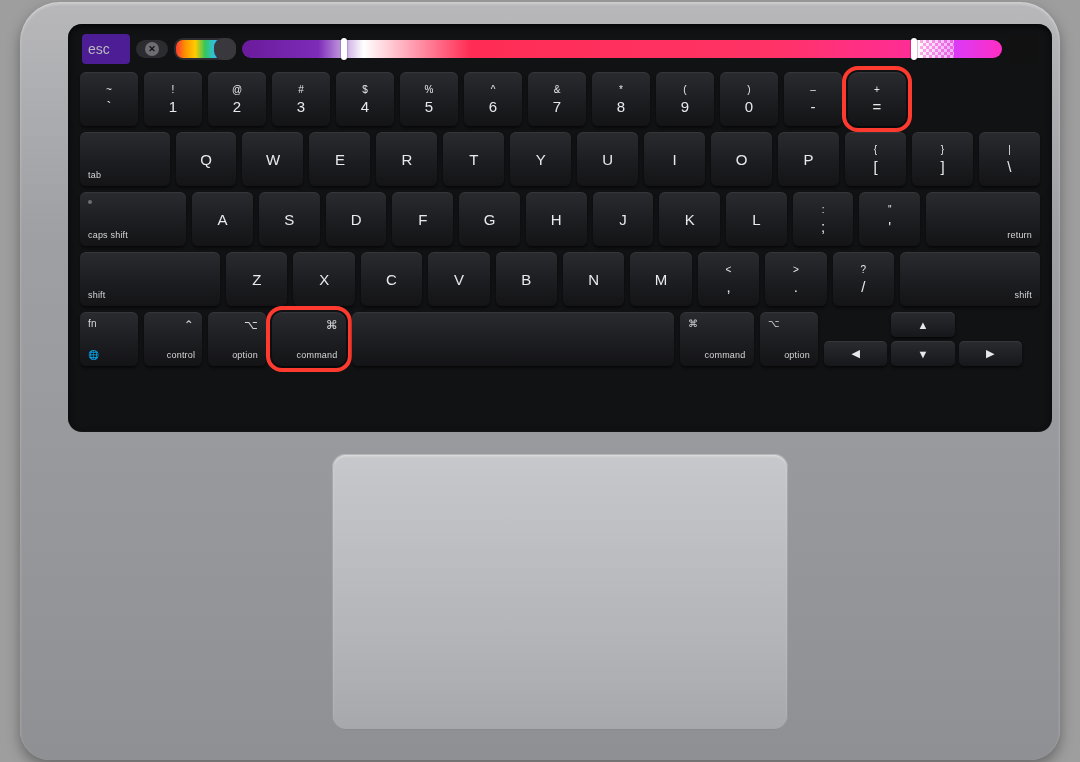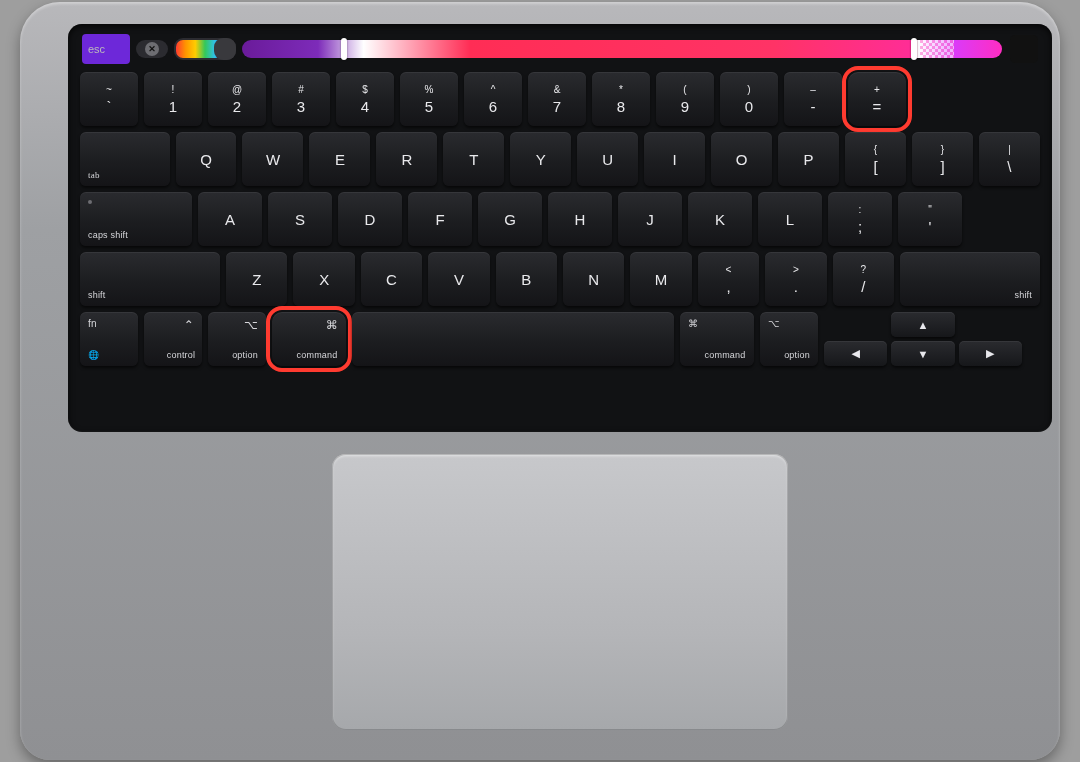--- a/index.html
+++ b/index.html
@@ -10,21 +10,21 @@
     border-radius:40px 40px 30px 30px;
     box-shadow:inset 0 2px 3px rgba(255,255,255,.35),0 6px 14px rgba(0,0,0,.35);
   }
   .keywell{
     position:absolute;left:48px;top:22px;width:984px;height:408px;
     background:#111214;border-radius:14px;
     box-shadow:inset 0 2px 6px rgba(0,0,0,.8),inset 0 -1px 2px rgba(255,255,255,.05);
     padding:10px 12px 12px 12px;box-sizing:border-box;
   }
   .touchbar{height:30px;display:flex;align-items:center;gap:6px;margin:0 2px 8px 2px;}
-  .tb-esc{width:48px;height:30px;border-radius:4px;background:#6d28d9;color:#bbb;font-size:11px;display:flex;align-items:center;justify-content:flex-start;padding-left:6px;box-sizing:border-box;}
+  .tb-esc{width:48px;height:30px;border-radius:4px;background:#4c1d95;color:#bbb;font-size:14px;display:flex;align-items:center;justify-content:flex-start;padding-left:6px;box-sizing:border-box;}
   .tb-seg{height:18px;border-radius:9px;background:#2b2b30;display:flex;align-items:center;justify-content:center;}
   .tb-close{width:32px;}
   .tb-close span{width:14px;height:14px;border-radius:50%;background:#6d6d72;display:flex;align-items:center;justify-content:center;color:#111;font-size:9px;font-weight:700;}
   .tb-picker{width:58px;background:linear-gradient(90deg,#ff3b30,#ff9500,#ffcc00,#34c759,#30c0e8,#007aff,#af52de);border-radius:9px;height:18px;border:2px solid #2b2b30;position:relative;}
   .tb-picker::after{content:"";position:absolute;right:-2px;top:-2px;bottom:-2px;width:22px;border-radius:9px;background:#39393d;}
   .tb-slider{
     flex:1;height:18px;border-radius:9px;position:relative;
     background:linear-gradient(90deg,#6a1b9a 0%,#7d2bb9 10%,#ffffff 16%,#ff2d55 30%,#ff3366 70%,#ff2d96 88%,#ffffff 89%,#d63cff 93%,#ff2dc2 100%);
   }
   .tb-slider .knob{position:absolute;top:-2px;width:6px;height:22px;border-radius:3px;background:#fff;box-shadow:0 0 2px rgba(0,0,0,.5);}
@@ -50,21 +50,21 @@
   .key .main{font-size:15px;line-height:15px;}
   .key .lab{position:absolute;font-size:9px;color:#d6d6da;letter-spacing:.2px;}
   .lab.bl{left:8px;bottom:6px;}
   .lab.br{right:8px;bottom:6px;}
   .lab.tr{right:8px;top:6px;font-size:12px;}
   .lab.tl{left:8px;top:6px;font-size:10px;text-align:right;}
   .lab.bc{left:16px;right:0;bottom:6px;text-align:center;font-size:9px;}
   .dot{width:4px;height:4px;border-radius:50%;background:#6d6d72;position:absolute;left:8px;top:8px;}
   
   .w1{width:64px;} .w-num{width:58px;}
-  .w-tab{width:94px;font-family:Liberation Serif, serif;} .w-del{width:90px;}
+  .w-tab{width:94px;} .w-del{width:90px;}
   .w-caps{width:112px;} .w-ret{width:120px;}
   .w-shift{width:146px;} .w-shift-r{width:146px;}
   .w-fn{width:58px;} .w-mod{width:58px;} .w-cmd{width:74px;}
   .w-space{width:322px;}
   .arrow-cluster{width:198px;height:54px;display:grid;grid-template-columns:1fr 1fr 1fr;grid-template-rows:1fr 1fr;gap:4px;}
   .akey{background:linear-gradient(180deg,#2a2b2f,#16171a);border-radius:5px;display:flex;align-items:center;justify-content:center;color:#e8e8ec;font-size:11px;box-shadow:inset 0 1px 0 rgba(255,255,255,.06),0 2px 3px rgba(0,0,0,.6);}
   .highlight{outline:4px solid #ff3b30;outline-offset:2px;border-radius:10px;}
   .trackpad{
     position:absolute;left:312px;top:452px;width:456px;height:276px;
     background:linear-gradient(180deg,#c7c8cb 0%,#b4b5b8 65%,#a6a8ab 100%);
@@ -233,20 +233,23 @@
           <div class="key w1">
               <span class="main">L</span>
             </div>
           <div class="key w1">
               <span class="up">:</span>
               <span class="main">;</span>
             </div>
           <div class="key w1">
               <span class="up">"</span>
               <span class="main">'</span>
+            </div>
+          <div class="key w-ret">
+              <span class="lab br">return</span>
             </div>
         </div>
 
         <div class="row">
           <div class="key w-shift">
               <span class="lab bl">shift</span>
             </div>
           <div class="key w1">
               <span class="main">Z</span>
             </div>

